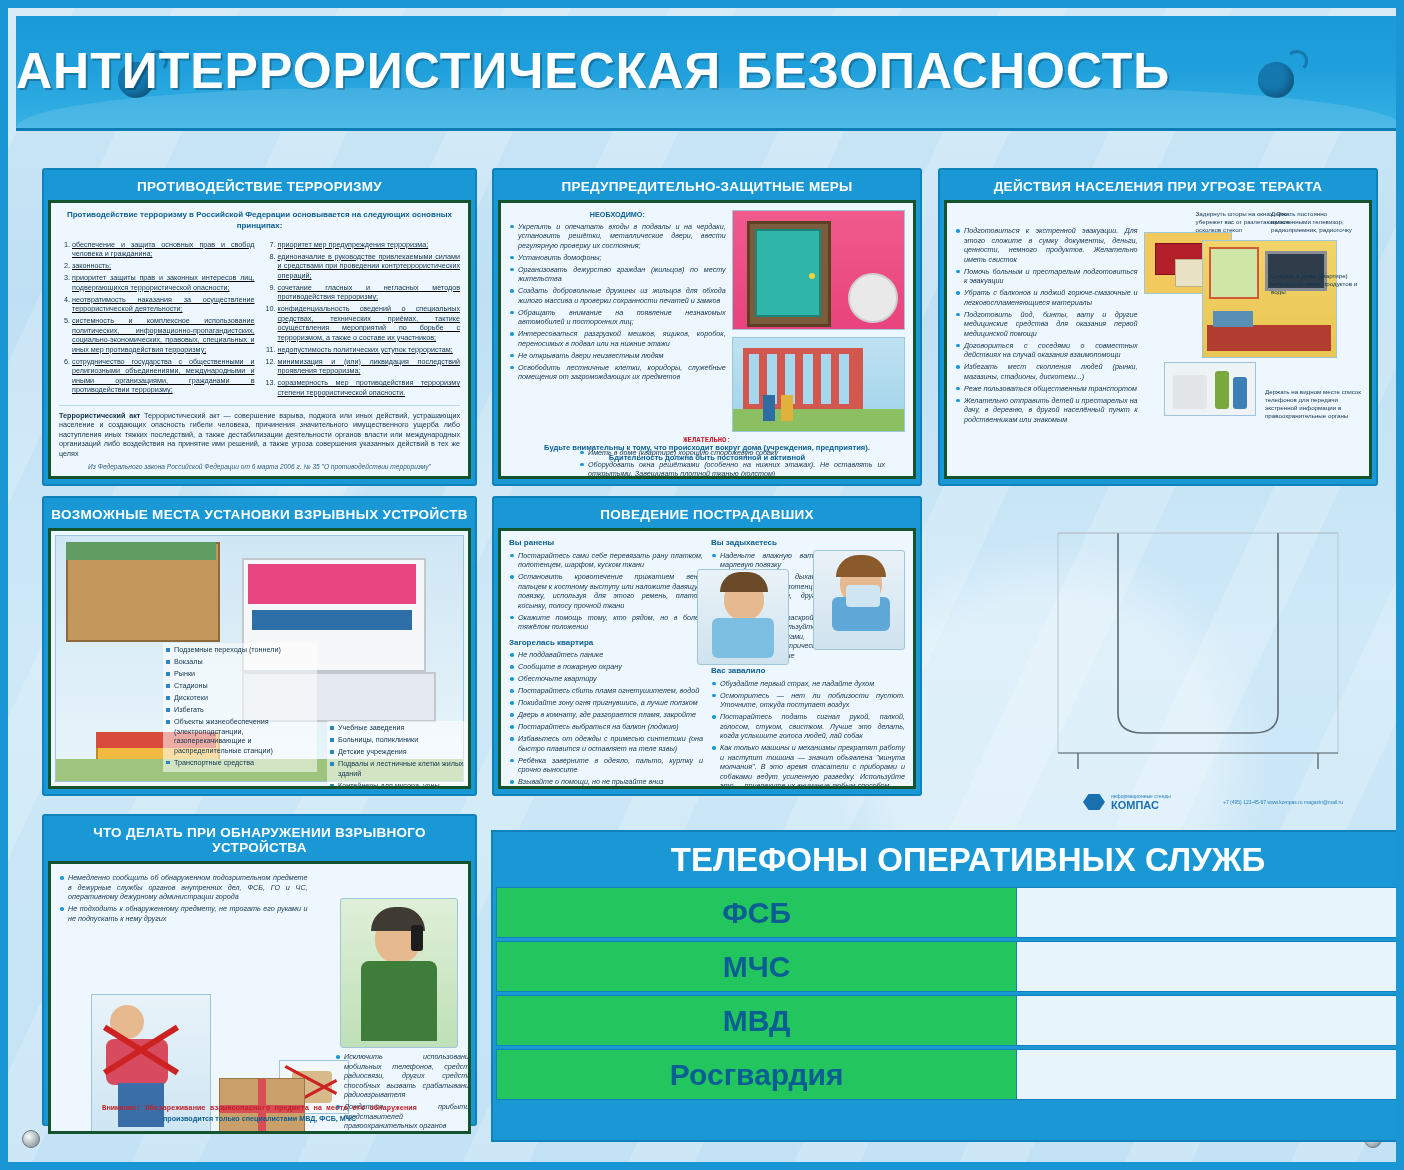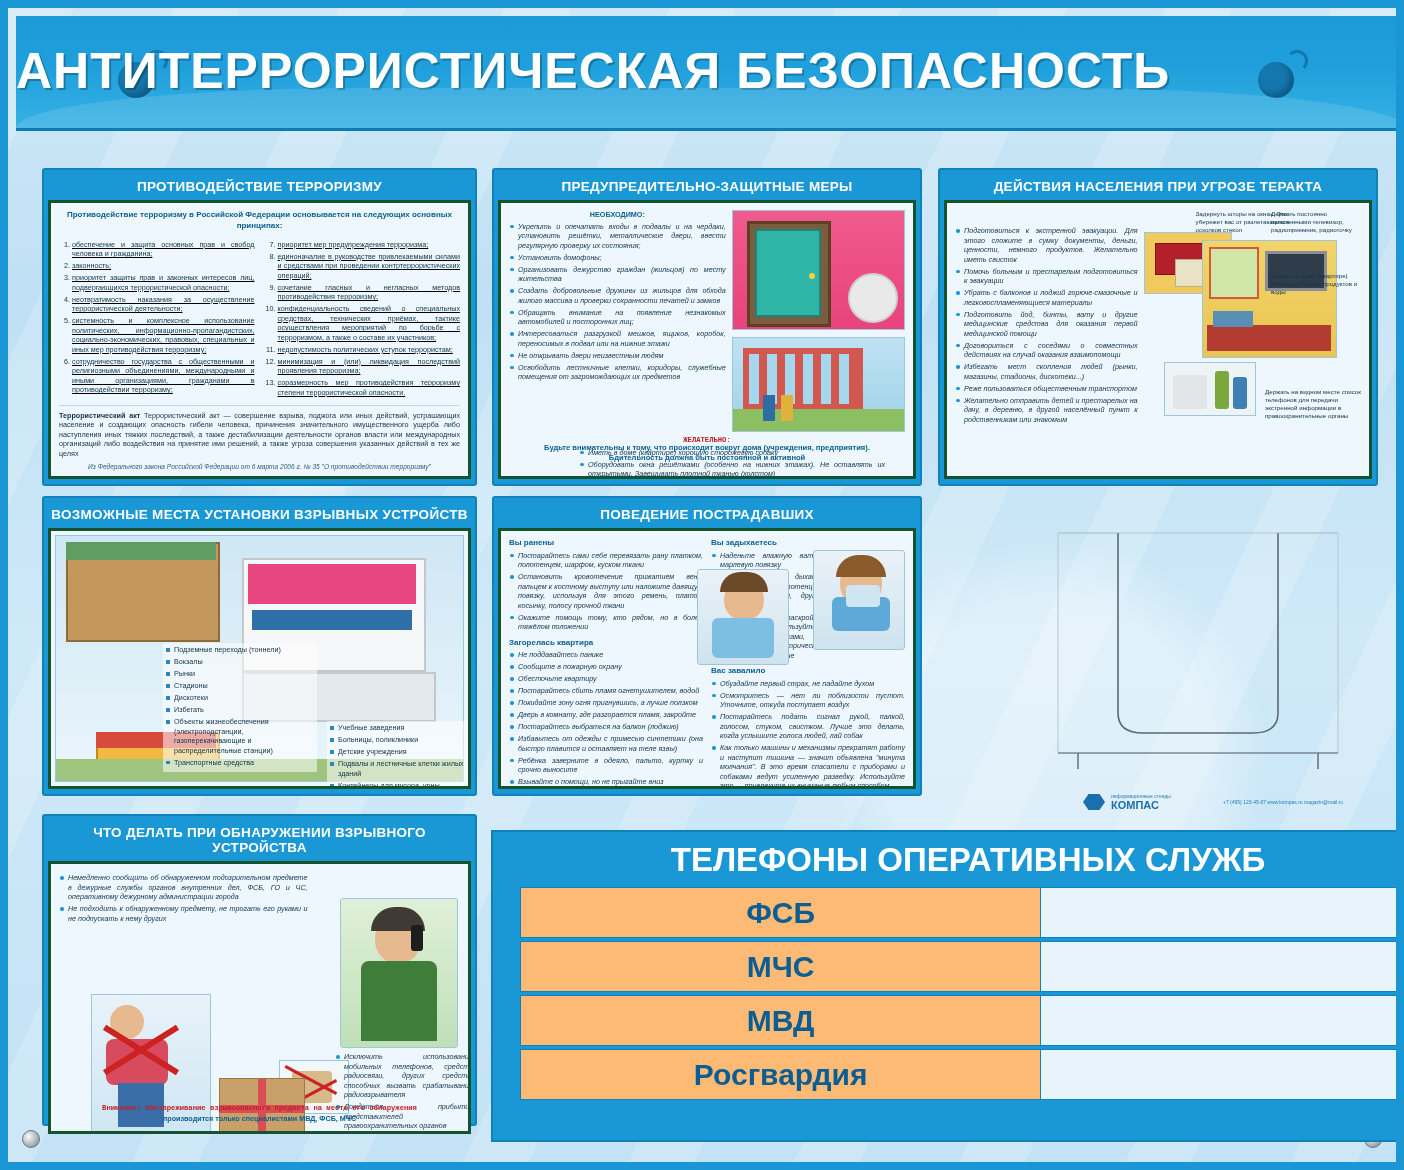--- a/index.html
+++ b/index.html
@@ -58,22 +58,22 @@
   .col2 > div{flex:1;}
   .hr{height:1px;background:#bcd9ea;margin:5px 0;}
   .note{font-size:6.6px;font-style:italic;color:#2b5d7e;text-align:center;}
   
   .img{border:1px solid #9dc6dd;background:#dfeef8;box-sizing:border-box;position:relative;overflow:hidden;}
   
   .phones{position:absolute;left:483px;top:822px;width:954px;height:312px;
     background:#1a98d6;border:2px solid #0f81bb;box-sizing:border-box;padding:3px;}
   .phones .ph-ttl{color:#fff;font-weight:bold;font-size:33px;text-align:center;padding:6px 0 8px;}
   .ph-row{display:flex;height:51px;margin-bottom:3px;}
-  .ph-name{flex:0 0 55%;background:#fdba74;border:1px solid #0f81bb;display:flex;align-items:center;
-    justify-content:center;color:#0a5e93;font-weight:bold;font-size:30px;margin-left:24px;}
+  .ph-name{flex:0 0 55%;background:#22c55e;border:1px solid #0f81bb;display:flex;align-items:center;
+    justify-content:center;color:#0a5e93;font-weight:bold;font-size:30px;}
   .ph-val{flex:1;background:#e8f4fb;border:1px solid #0f81bb;border-left:none;}
   
   .pocket{position:absolute;left:1040px;top:515px;width:300px;height:260px;}
   .pocket svg{width:100%;height:100%;}
   .logo{position:absolute;left:1075px;top:785px;width:260px;height:18px;display:flex;align-items:center;gap:6px;}
   .logo .mark{width:22px;height:16px;background:#1a6fae;clip-path:polygon(0 50%,25% 0,75% 0,100% 50%,75% 100%,25% 100%);}
   .logo .lt{font-size:11px;font-weight:bold;color:#1a6fae;}
   .logo .ls{font-size:5px;color:#2b7fb8;}
   .logo .sm{font-size:5px;color:#2b7fb8;margin-left:auto;}
 </style>

